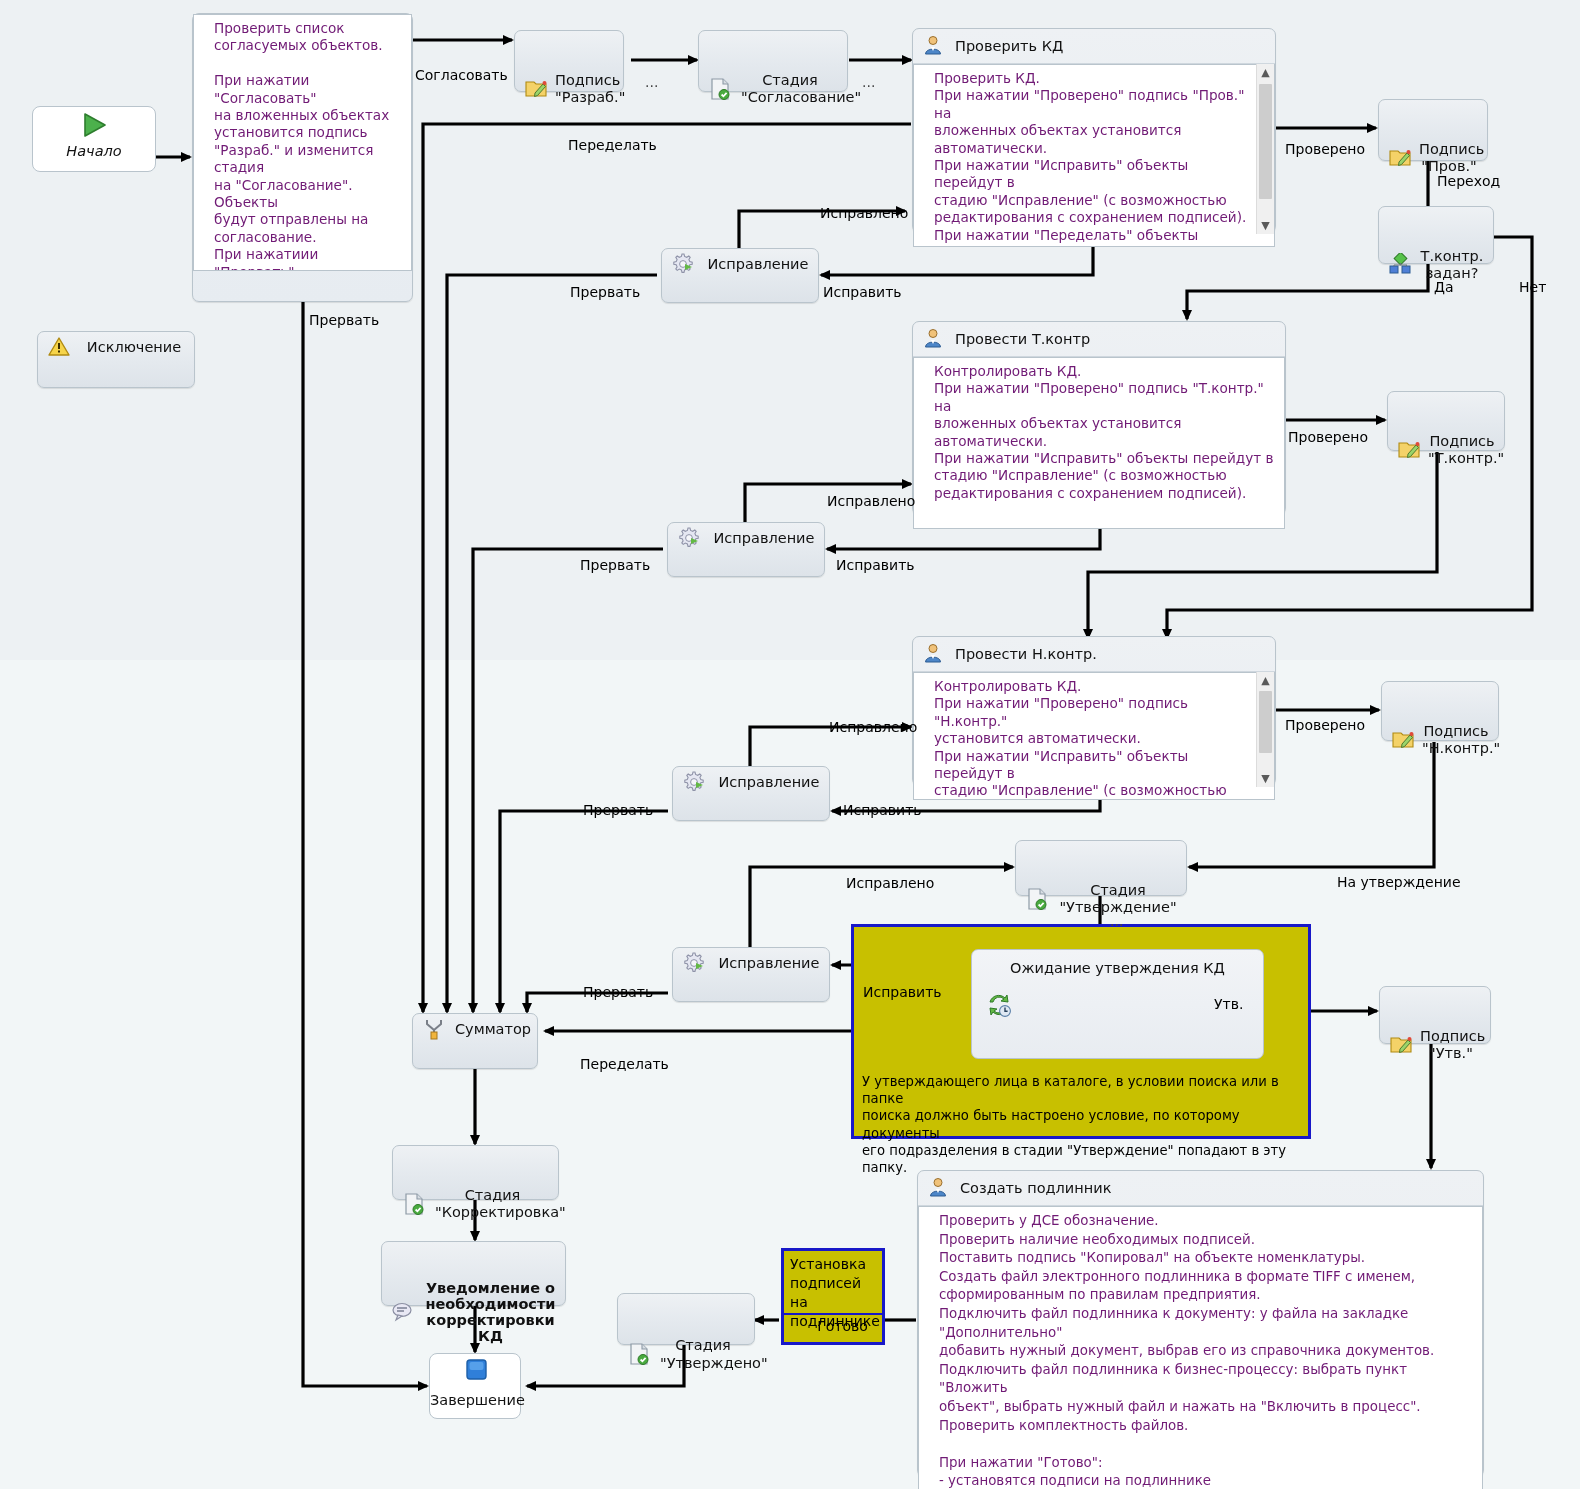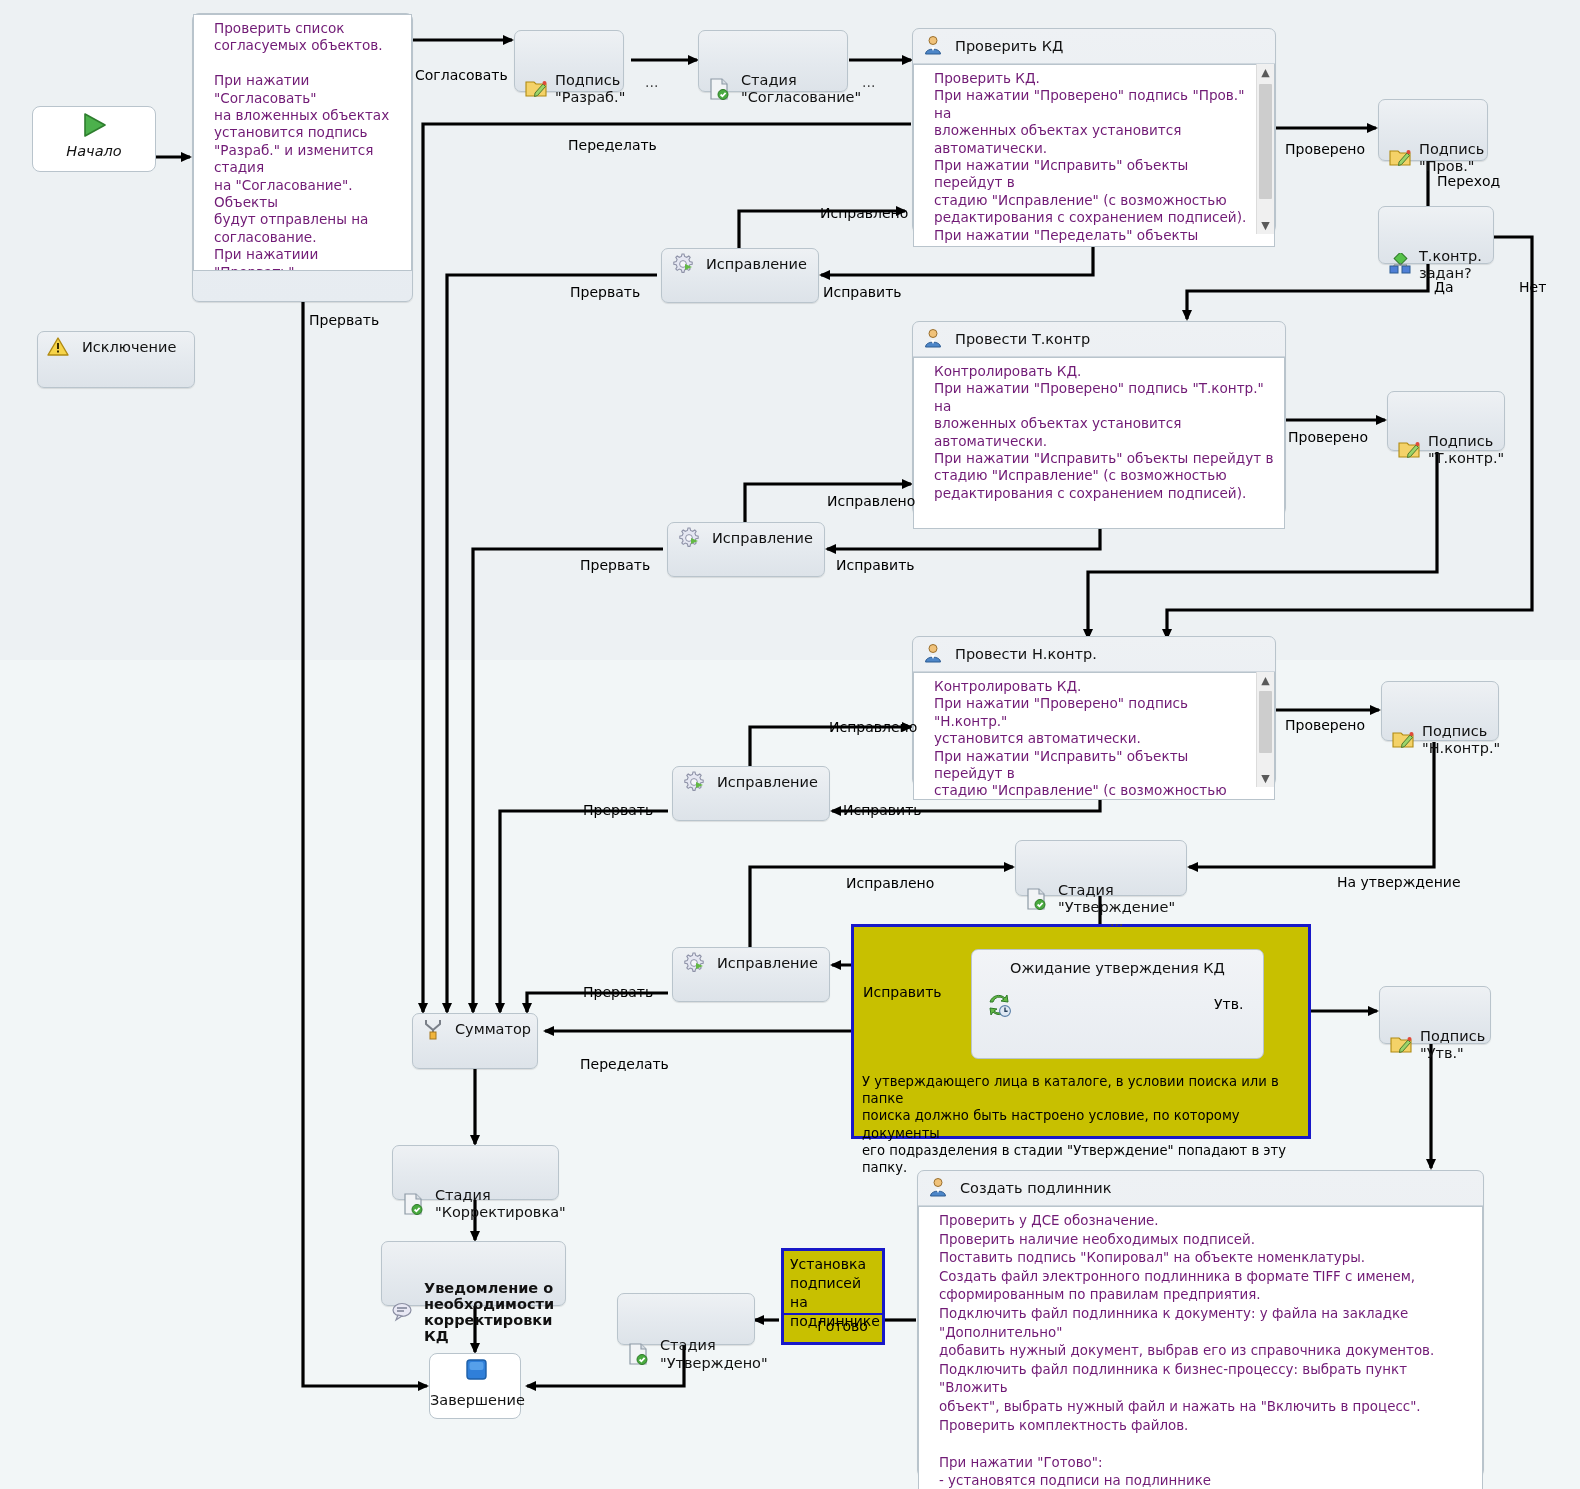--- a/index.html
+++ b/index.html
@@ -5,21 +5,21 @@
   html,body{margin:0;padding:0;background:#eef2f4;}
   body{font-family:"DejaVu Sans","Liberation Sans",sans-serif;}
   #canvas{position:relative;width:1580px;height:1489px;background:#eff3f5;overflow:hidden;}
   #bg-band-top{position:absolute;left:0;top:0;width:1580px;height:660px;background:#edf1f3;}
   #bg-band-bottom{position:absolute;left:0;top:660px;width:1580px;height:829px;background:#f2f6f7;}
   svg.edges{position:absolute;left:0;top:0;width:1580px;height:1489px;pointer-events:none;}
 
   .node{position:absolute;box-sizing:border-box;border:1px solid #b9c4cc;border-radius:7px;
         background:linear-gradient(to bottom,#eef1f4 0%,#e4e9ee 55%,#dde3e9 100%);
         box-shadow:0 1px 1px rgba(0,0,0,.10);}
-  .node .hdr{position:relative;padding:7px 8px 6px 40px;font-size:14.5px;color:#111;line-height:17px;}
+  .node .hdr{position:relative;padding:7px 8px 6px 40px;font-size:14.5px;color:#111;line-height:17px;text-align:center;}
   .node .ico{position:absolute;left:9px;top:50%;transform:translateY(-50%);width:24px;height:24px;}
   .node.simple .hdr{padding-left:44px;}
 
   
   .task{background:linear-gradient(to bottom,#eef1f4 0%,#e7ecf1 100%);padding:0;}
   .task .title{position:relative;height:34px;line-height:34px;padding-left:42px;font-size:14.5px;color:#111;
                border-bottom:1px solid #cfd7de;border-radius:6px 6px 0 0;}
   .task .title .ico{top:17px;}
   .task .body{position:relative;background:#fff;border:1px solid #b9c4cc;margin:0;
               font-size:13.6px;line-height:17.4px;color:#701a75;padding:5px 8px 5px 20px;overflow:hidden;white-space:pre-wrap;}

